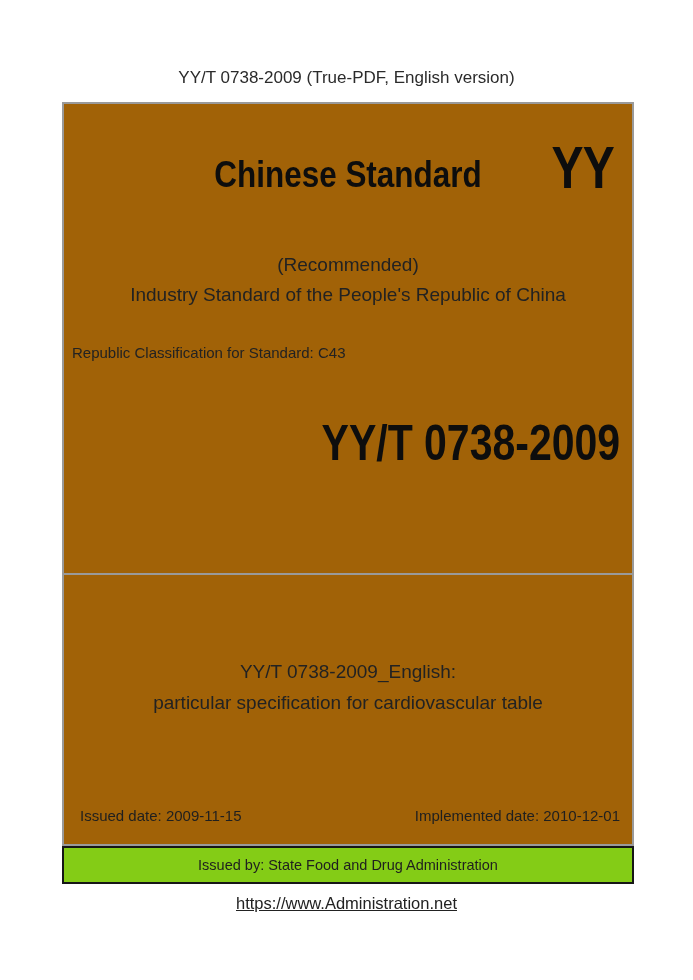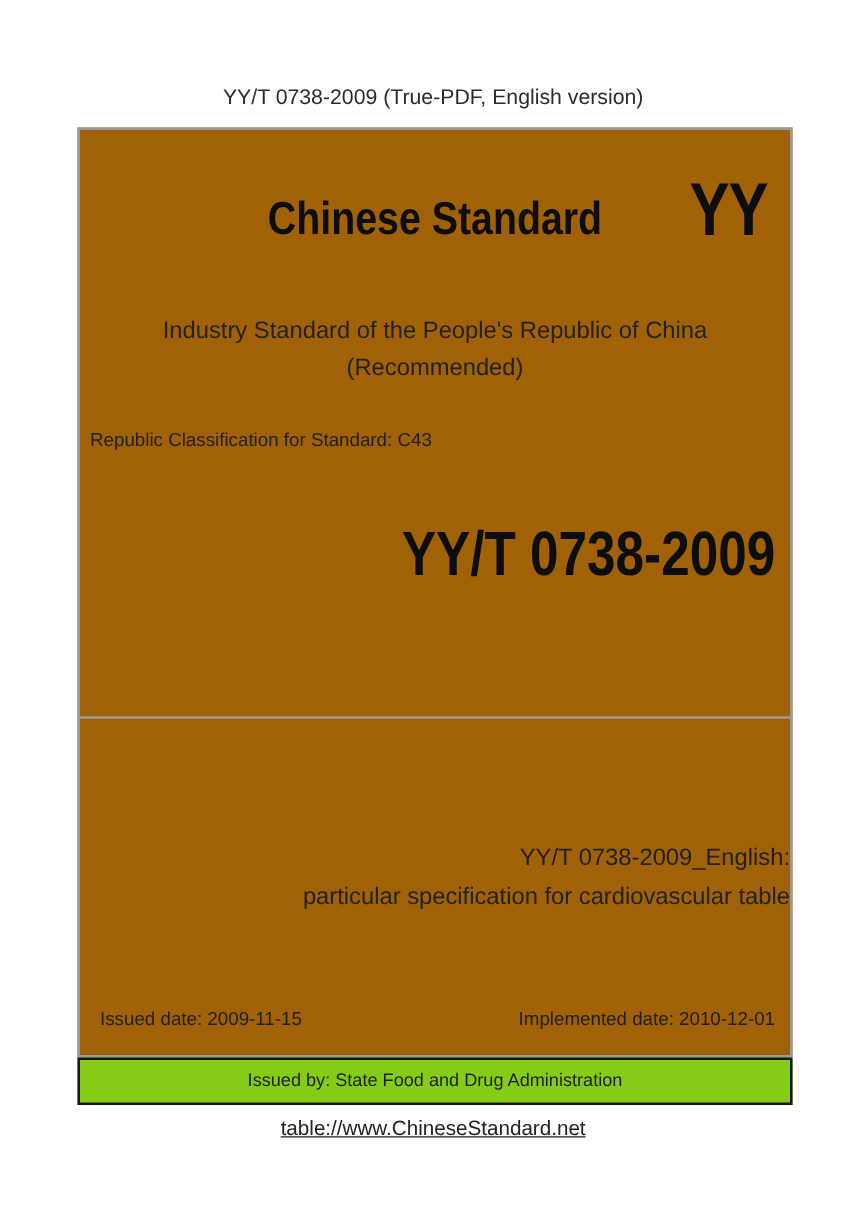--- a/index.html
+++ b/index.html
@@ -54,22 +54,22 @@
     color: #0d0d0d;
     transform: scaleX(0.82); transform-origin: right center;
   }
 
   .divider {
     position: absolute; top: 469px; left: 0; width: 100%;
     height: 0; border-top: 2px solid #9a9a9a;
   }
 
   .title-en {
-    position: absolute; top: 567px; left: 0; width: 100%;
-    text-align: right; font-size: 19px; line-height: 31px;
+    position: absolute; top: 552px; left: 0; width: 100%;
+    text-align: center; font-size: 19px; line-height: 31px;
     color: #222222;
   }
 
   .dates-row {
     position: absolute; top: 703px; left: 16px; right: 12px;
     display: flex; justify-content: space-between;
     font-size: 15px; color: #1f1f1f; gap: 48px;
   }
 
   .issuer-box {
@@ -94,22 +94,22 @@
 
 <div class="top-note">YY/T 0738-2009 (True-PDF, English version)</div>
 
 <div class="cover-box">
 
   <div class="brand-title">Chinese Standard</div>
 
   <div class="yy-logo">YY</div>
 
   <div class="type-lines">
+    <div>(Recommended)</div>
     <div>Industry Standard of the People's Republic of China</div>
-    <div>(Recommended)</div>
   </div>
 
   <div class="classification">Republic Classification for Standard: C43</div>
 
   <div class="std-number">YY/T 0738-2009</div>
 
   <div class="divider"></div>
 
   <div class="title-en">
     <div>YY/T 0738-2009_English:</div>
@@ -121,14 +121,14 @@
     <span>Implemented date: 2010-12-01</span>
   </div>
 
 </div>
 
 <div class="issuer-box">
   <span>Issued by: State Food and Drug Administration</span>
 </div>
 
 <div class="site-link-wrap">
-  <a href="#">table://www.ChineseStandard.net</a>
+  <a href="#">https://www.Administration.net</a>
 </div>
 
 </body></html>

